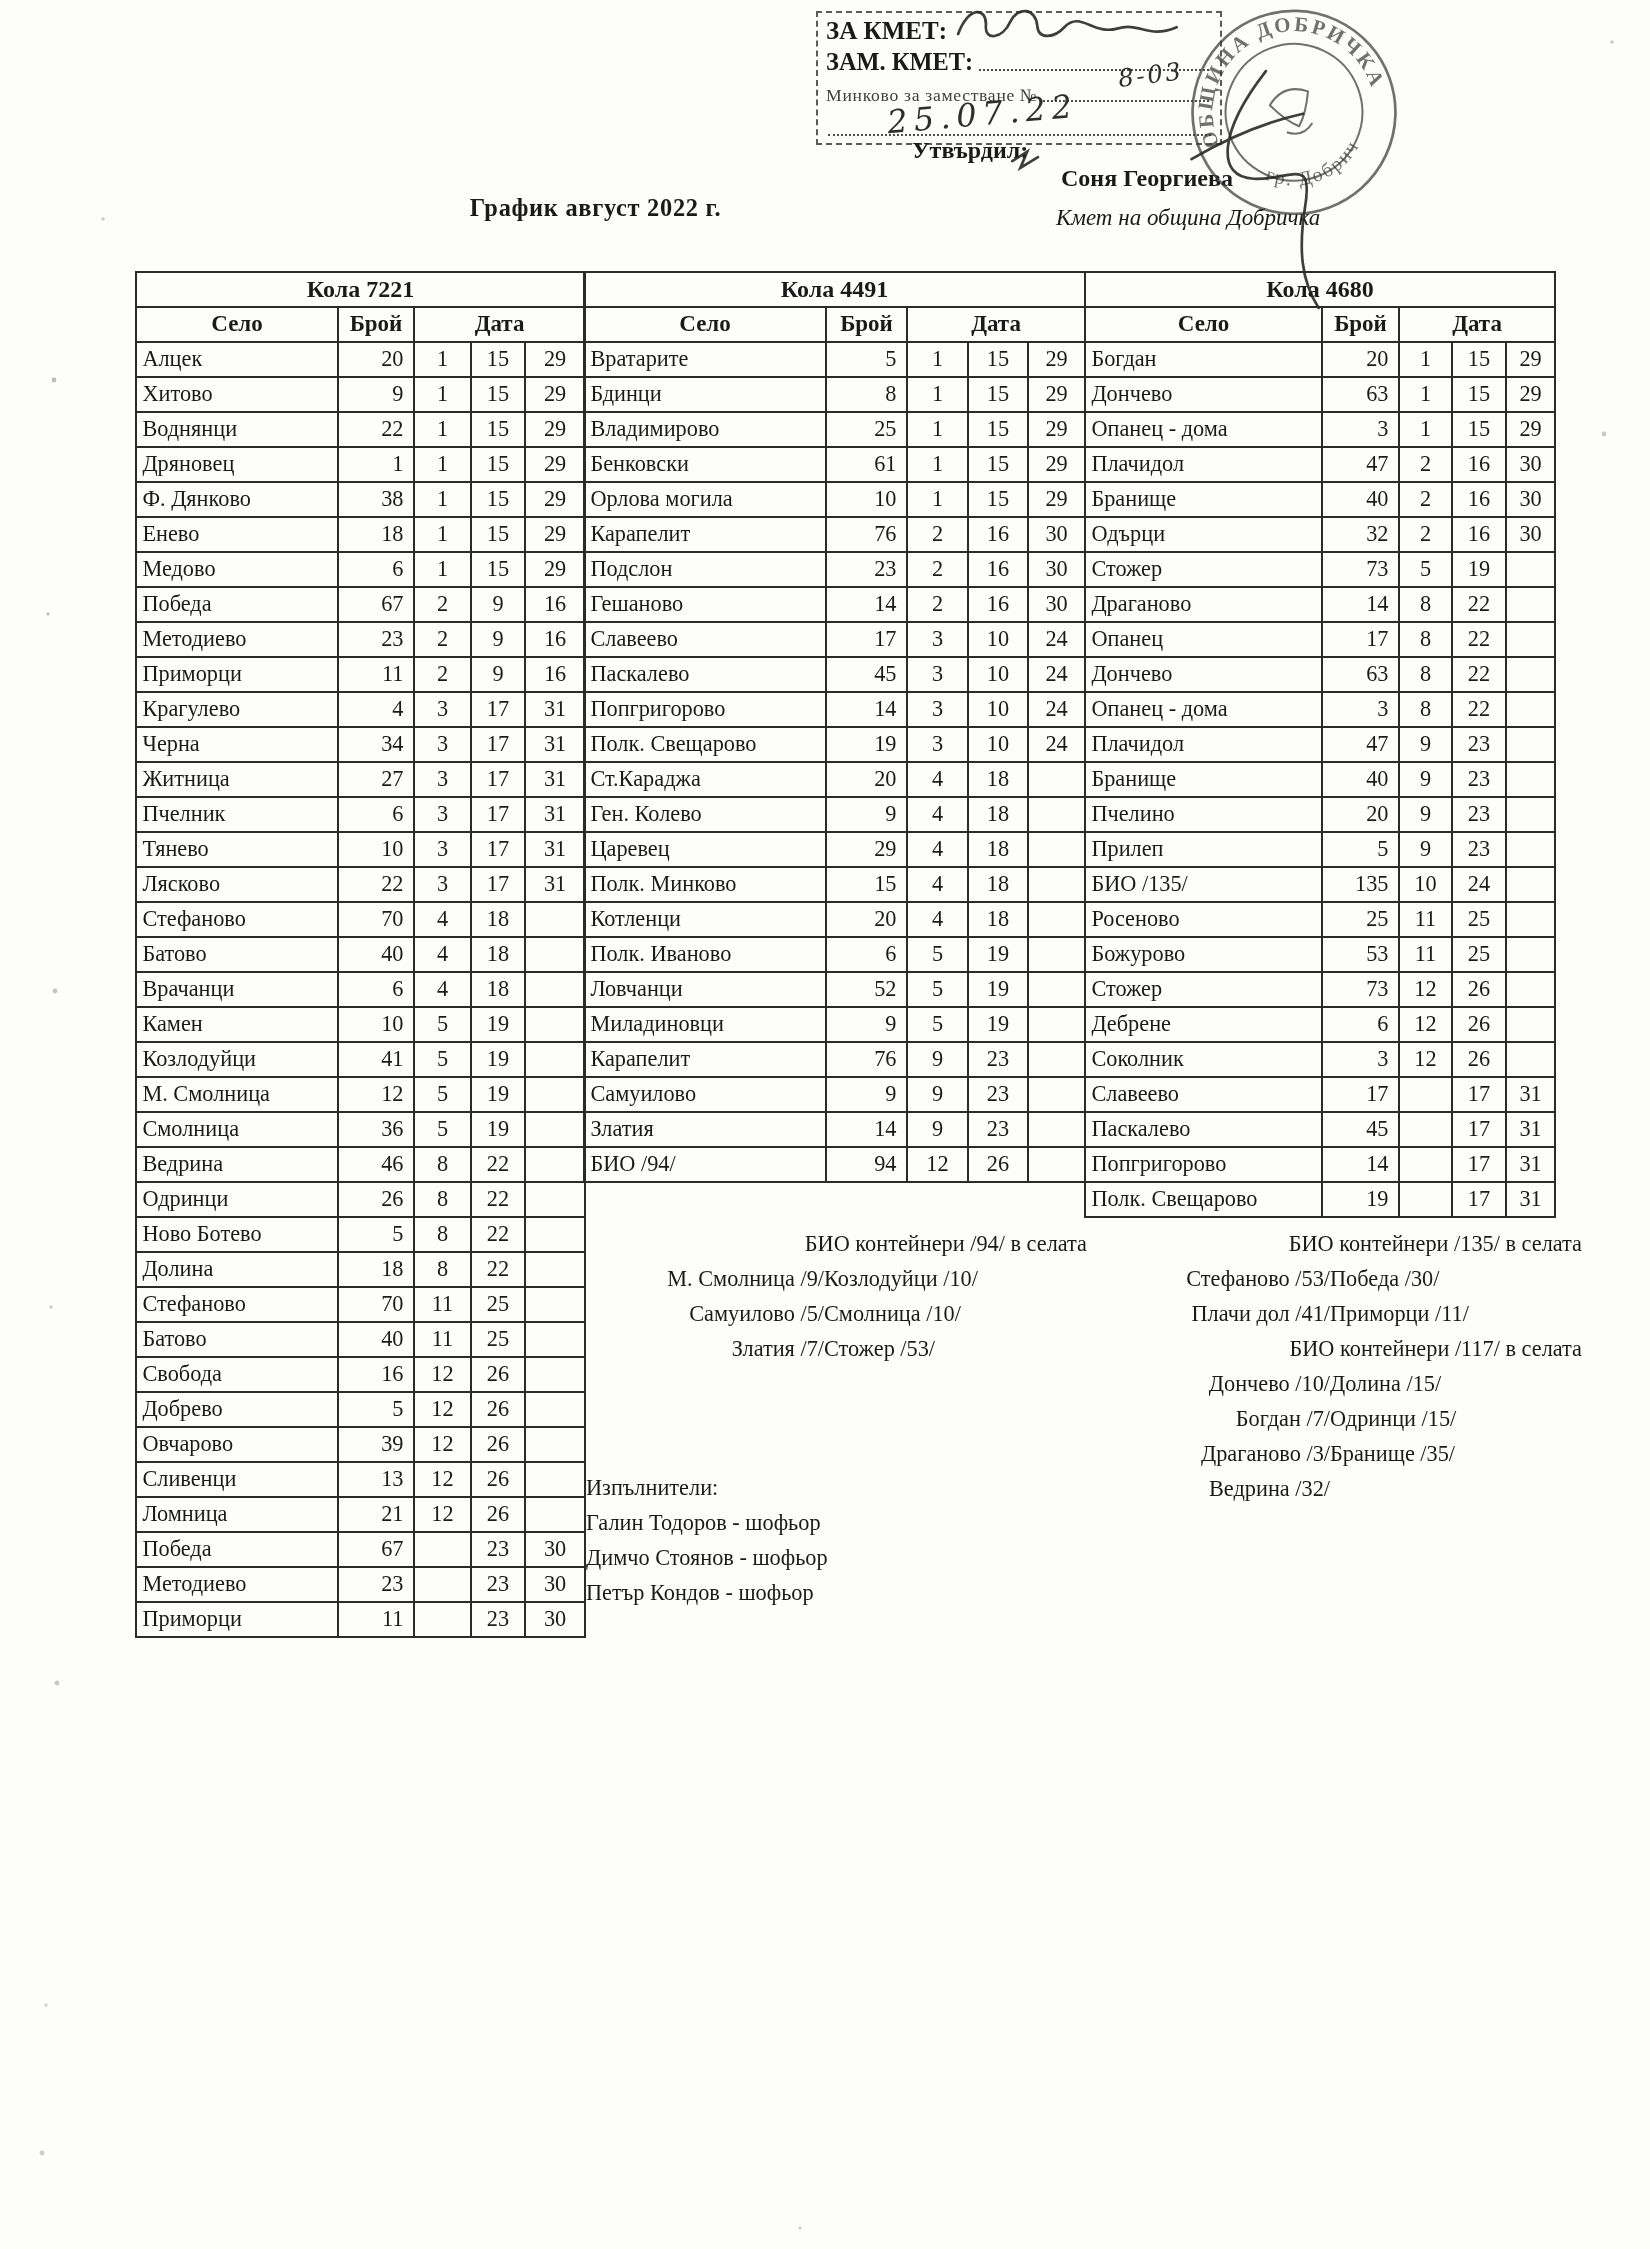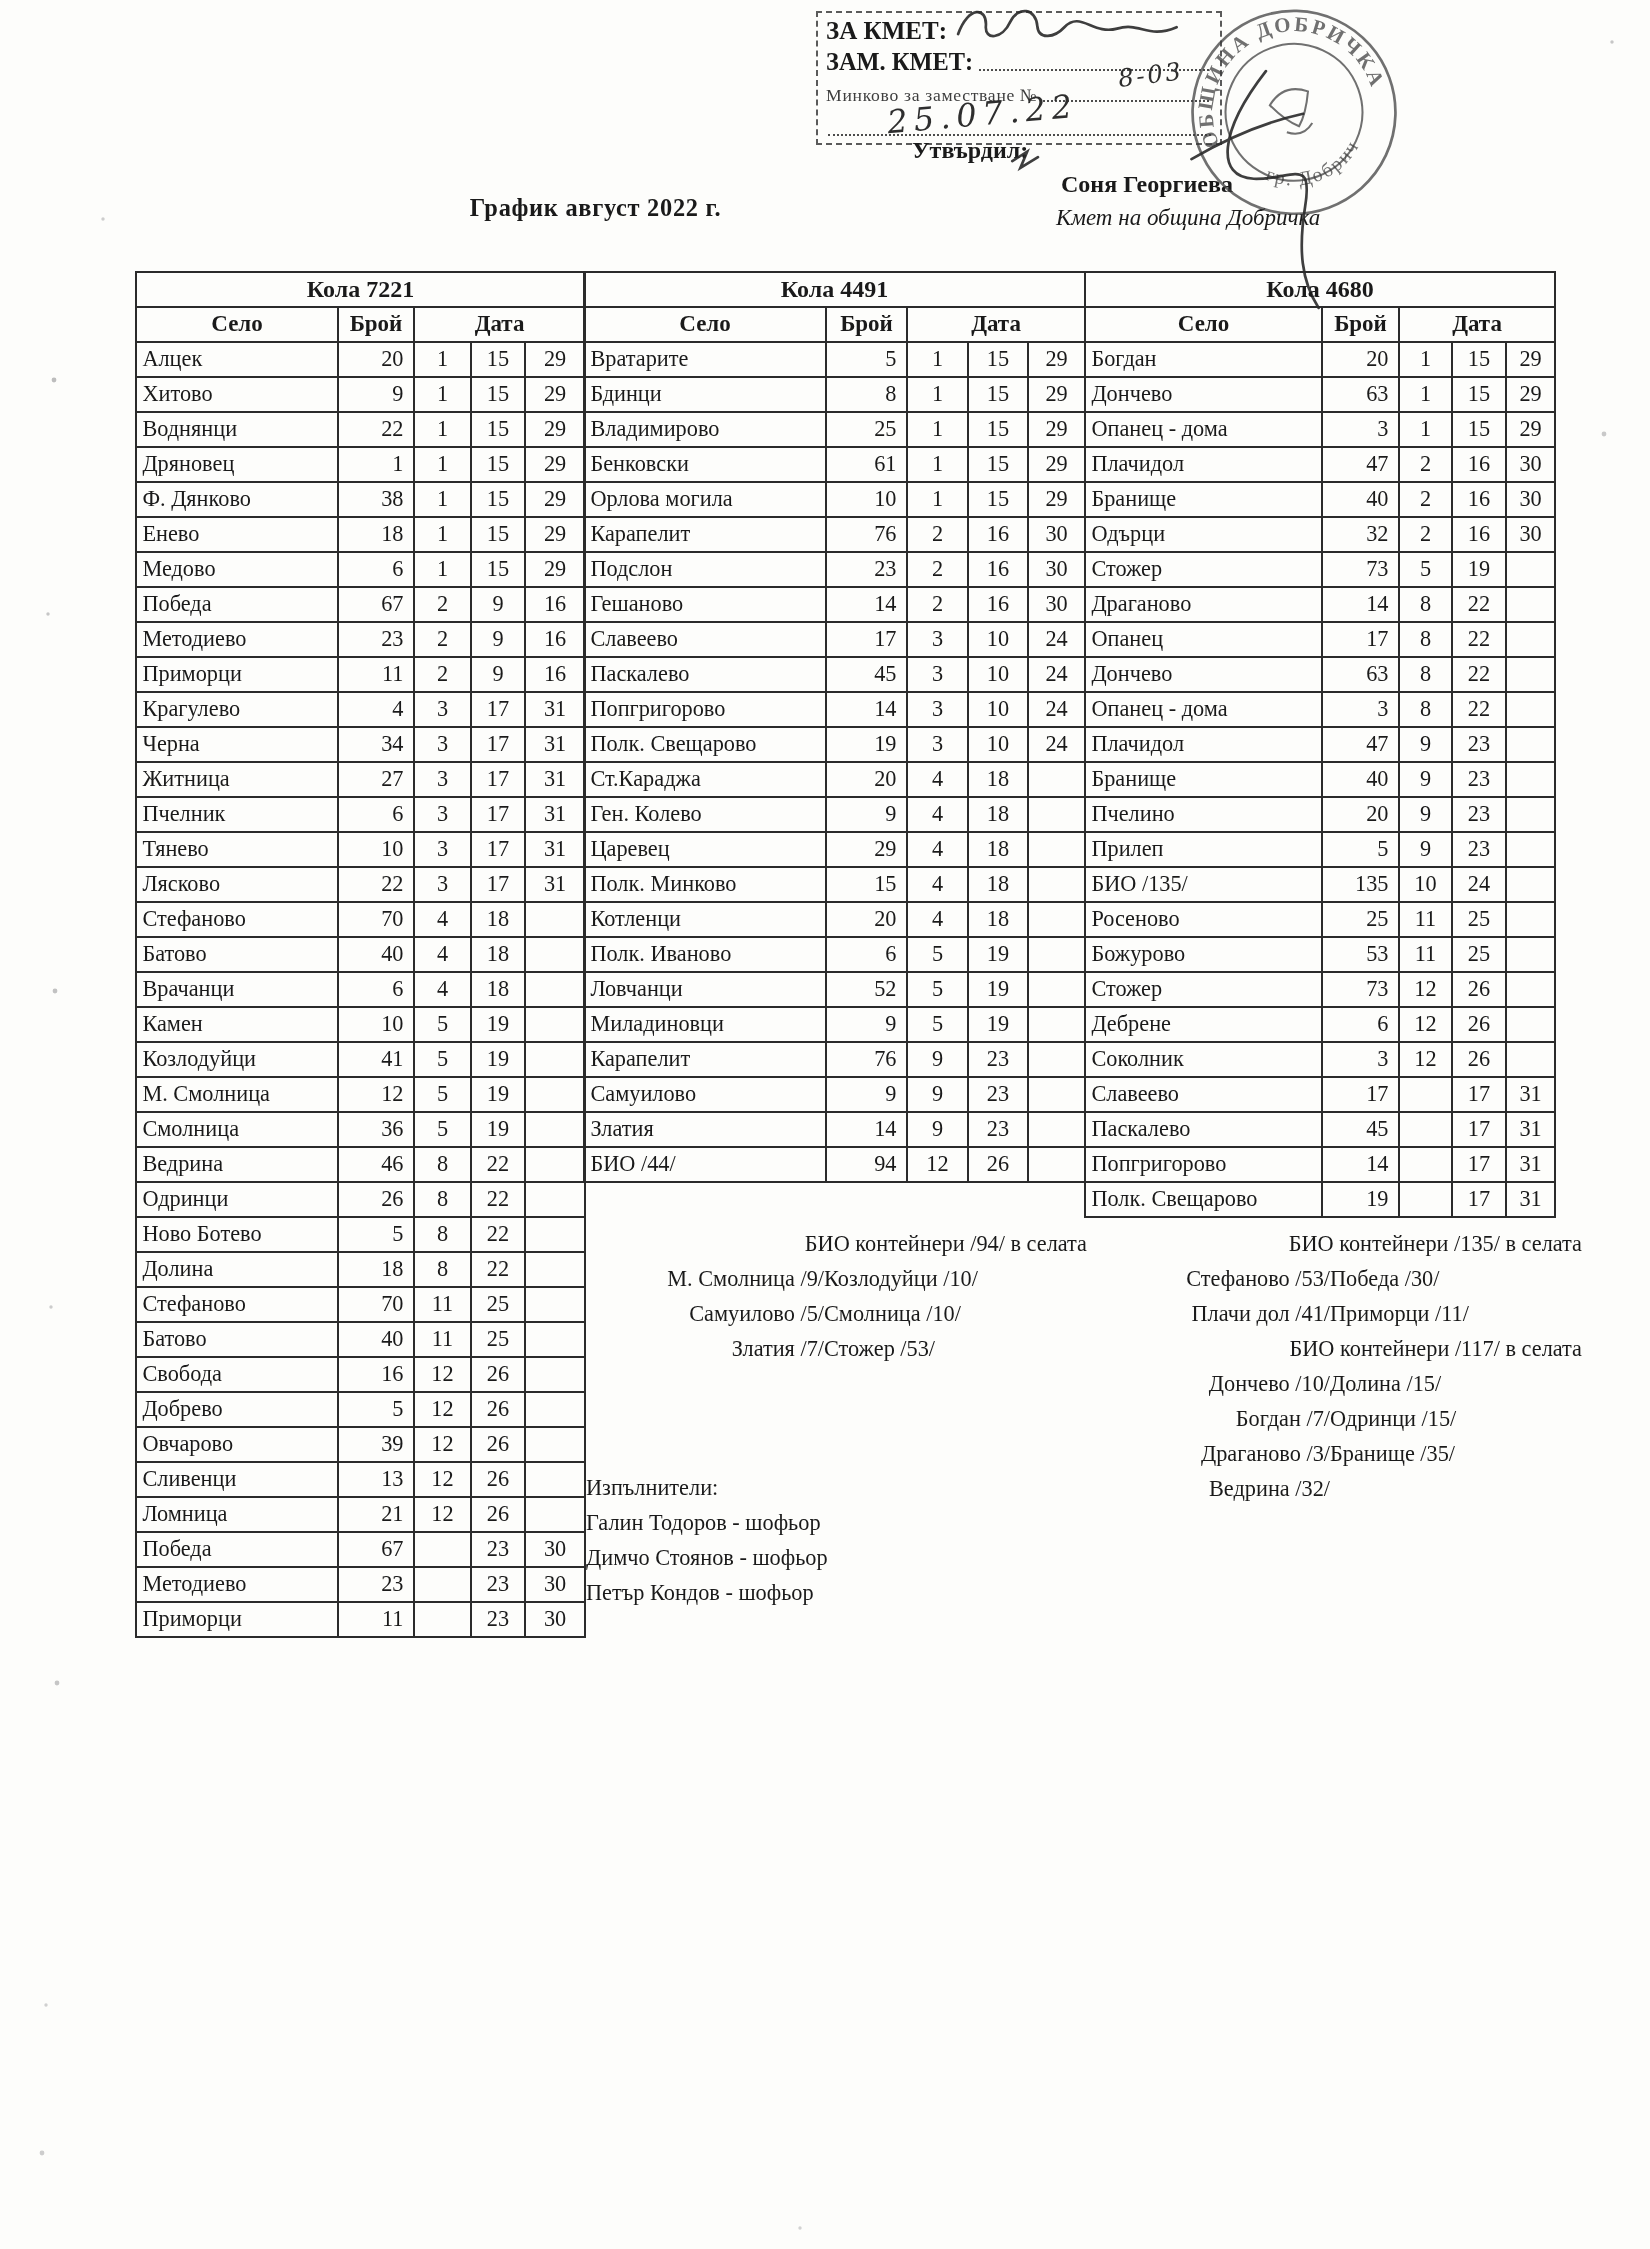--- a/index.html
+++ b/index.html
@@ -20,21 +20,21 @@
     padding:2.7px 8.1px 0 8.1px; display:flex; flex-direction:column;
   }
   .abox-line { display:flex; align-items:flex-end; }
   .abox-l1 { font-weight:bold; font-size:25px; line-height:31px; }
   .abox-l2 { font-weight:bold; font-size:24.4px; line-height:31px; }
   .abox-l3 { font-size:17.6px; line-height:27px; color:#3e3e3e; letter-spacing:0.7px; margin-top:4.1px; }
   .leader { flex:1 1 auto; border-bottom:2.7px dotted #4c4c4c; margin:0 2.7px 6.8px 5.4px; min-width:20.3px; }
   .leader-full { position:absolute; left:9.5px; right:9.5px; bottom:6.8px; border-bottom:2.7px dotted #4c4c4c; }
 
   .approved-label { position:absolute; left:912px; top:137px; font-size:24px; font-weight:bold; }
-  .approver-name  { position:absolute; left:1061px; top:171px; font-size:24px; font-weight:bold; }
+  .approver-name  { position:absolute; left:1061px; top:165px; font-size:24px; font-weight:bold; }
   .approver-title { position:absolute; left:1056px; top:205px; font-size:23px; font-style:italic; }
 
   .handwriting {
     position:absolute; font-family:"DejaVu Serif", serif; font-style:italic;
     color:#2e2e2e; white-space:nowrap;
   }
   .hw-date   { left:887px; top:95px; font-size:32px; letter-spacing:6.1px; transform:rotate(-5deg); }
   .hw-number { left:1118px; top:60px;  font-size:24.4px; letter-spacing:2.7px; transform:rotate(-7deg); }
 
   .stamp { position:absolute; left:1179px; top:-4.1px; width:230px; height:234px; }
@@ -593,21 +593,21 @@
           <td class="date"></td>
         </tr>
         <tr>
           <td class="village">Златия</td>
           <td class="count">14</td>
           <td class="date">9</td>
           <td class="date">23</td>
           <td class="date"></td>
         </tr>
         <tr>
-          <td class="village">БИО /44/</td>
+          <td class="village">БИО /94/</td>
           <td class="count">94</td>
           <td class="date">12</td>
           <td class="date">26</td>
           <td class="date"></td>
         </tr>
       </tbody>
     </table>
   <table class="sched" id="t2">
     <colgroup>
         <col style="width:237px">

